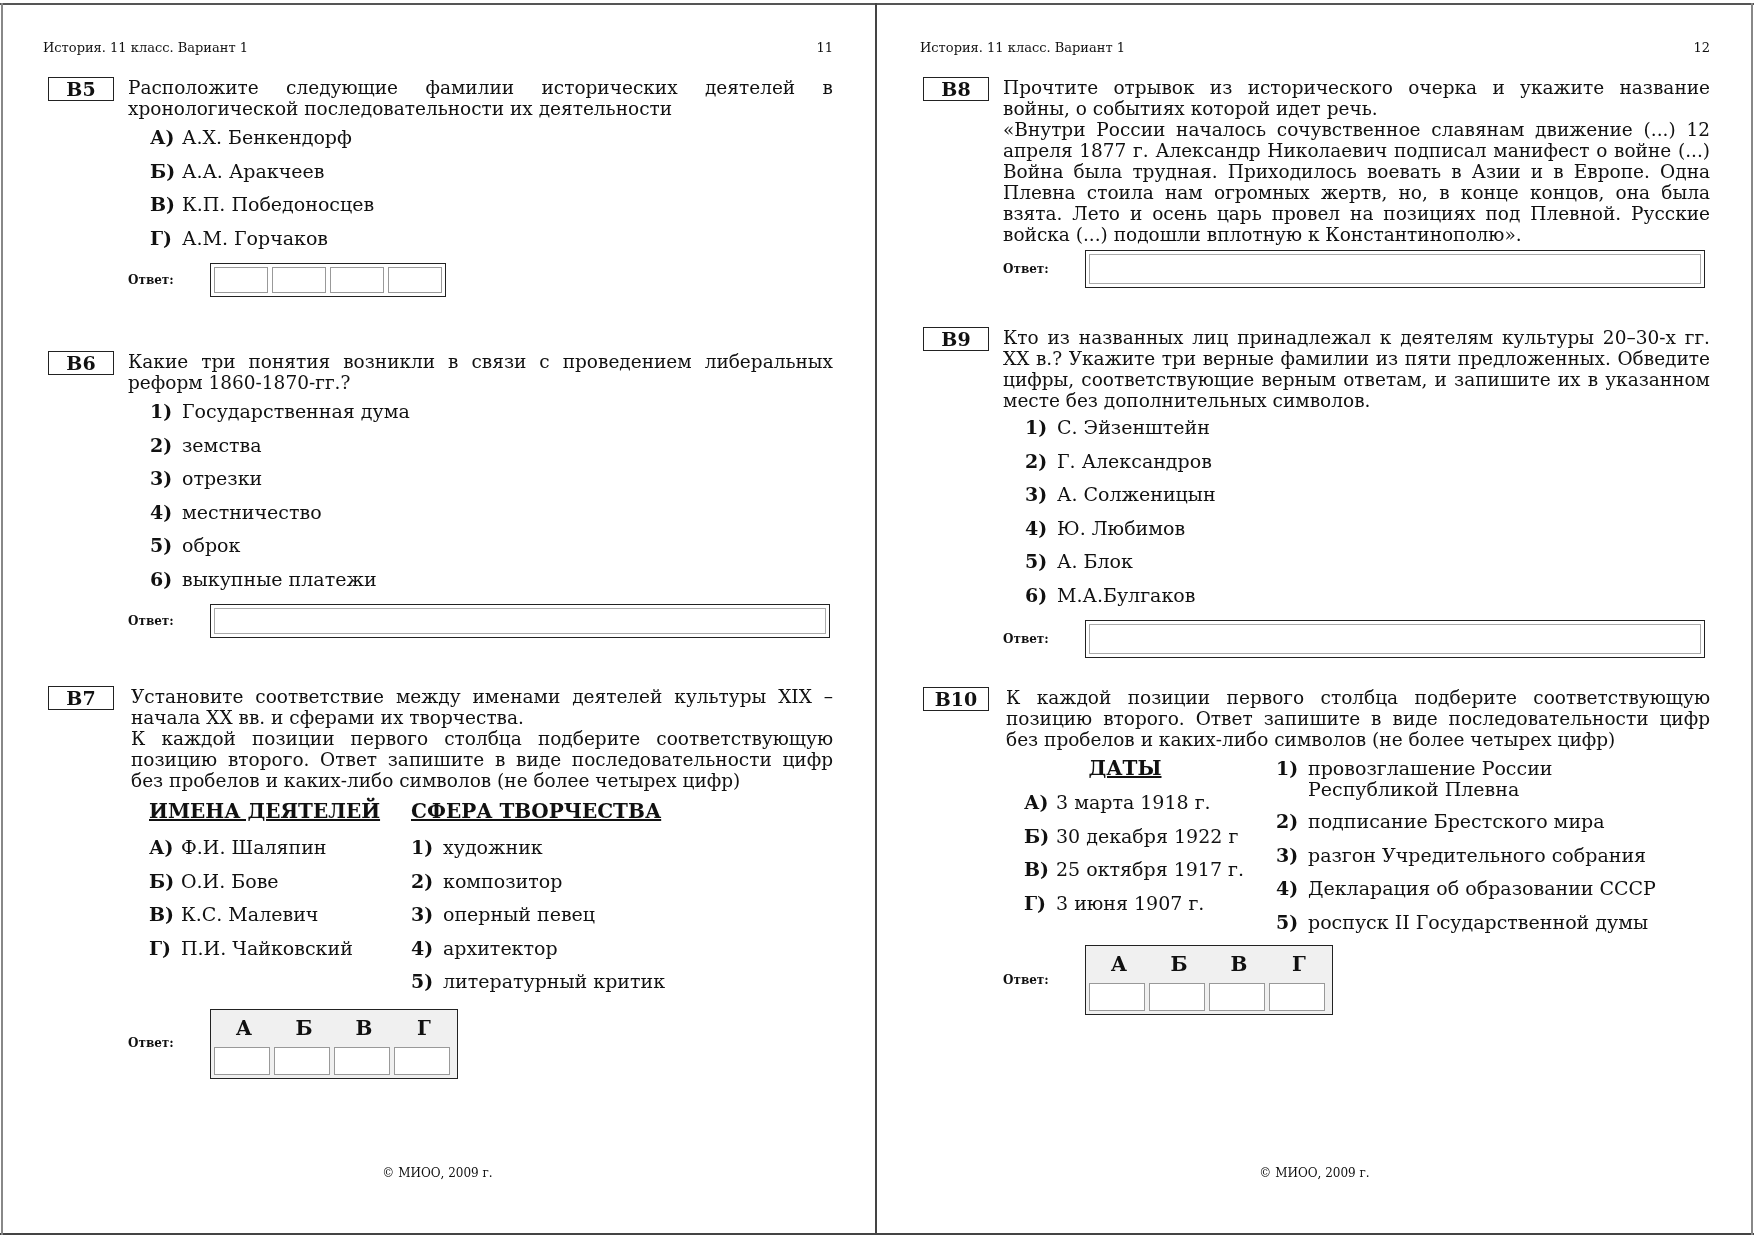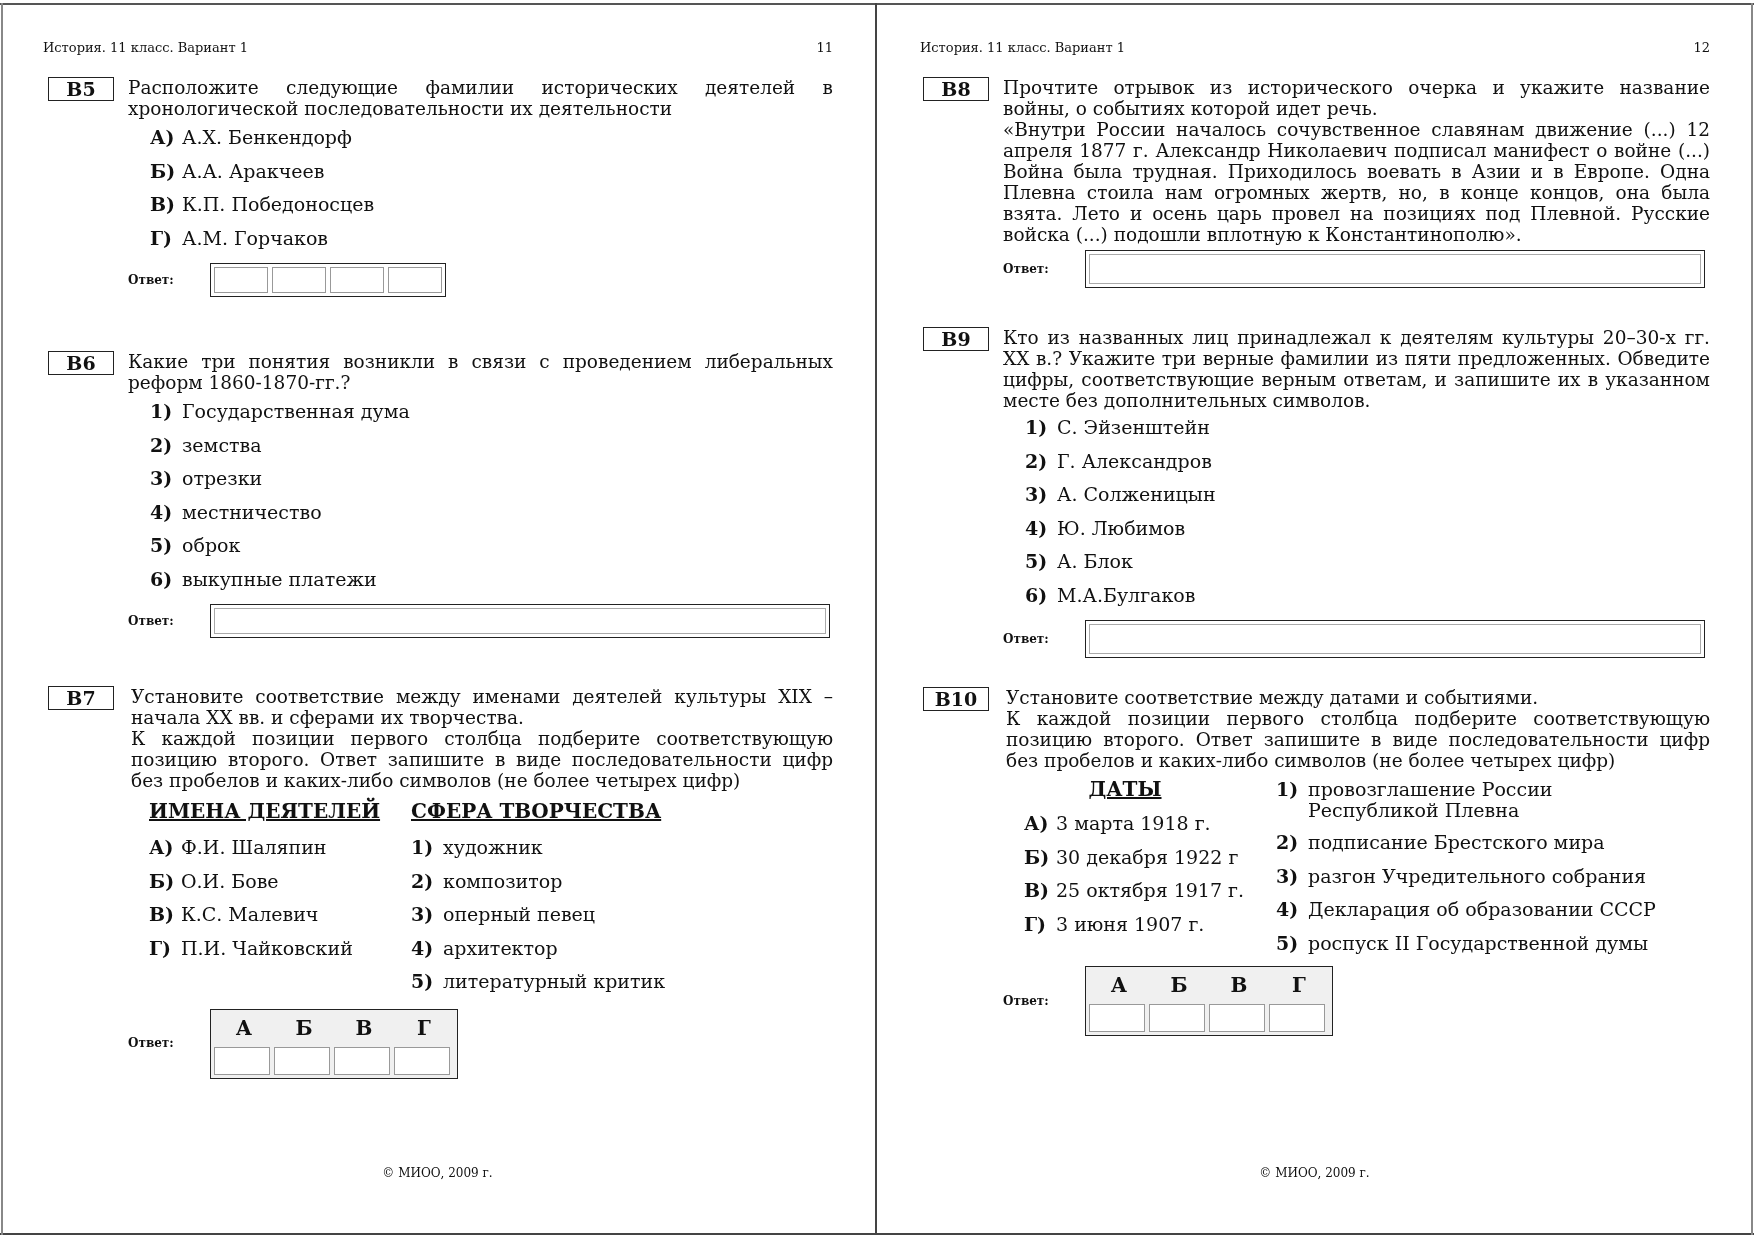--- a/index.html
+++ b/index.html
@@ -262,21 +262,20 @@
         <div class="ans-wide" style="width:620px; height:38px;">
             <div class="inner"></div>
           </div>
       </div>
     </div>
   </div>
 
   <div class="task" style="top:687px; left:46px;">
     <div class="task-id">В10</div>
     <div class="task-body" style="margin-left:83px;">
-      <div>Установите соответствие между датами и событиями.</div>
       <div class="just">К каждой позиции первого столбца подберите соответствующую позицию второго. Ответ запишите в виде последовательности цифр без пробелов и каких-либо символов (не более четырех цифр)</div>
       <div class="cols" style="margin-top:8px;">
         <div class="col-list" style="margin-left:18px; width:252px;">
           <div class="col-h" style="text-align:center; padding-right:50px; height:34px;">ДАТЫ</div>
           <div class="opt">
               <span class="k">А)</span>
               <span>3 марта 1918 г.</span>
             </div>
           <div class="opt">
               <span class="k">Б)</span>

